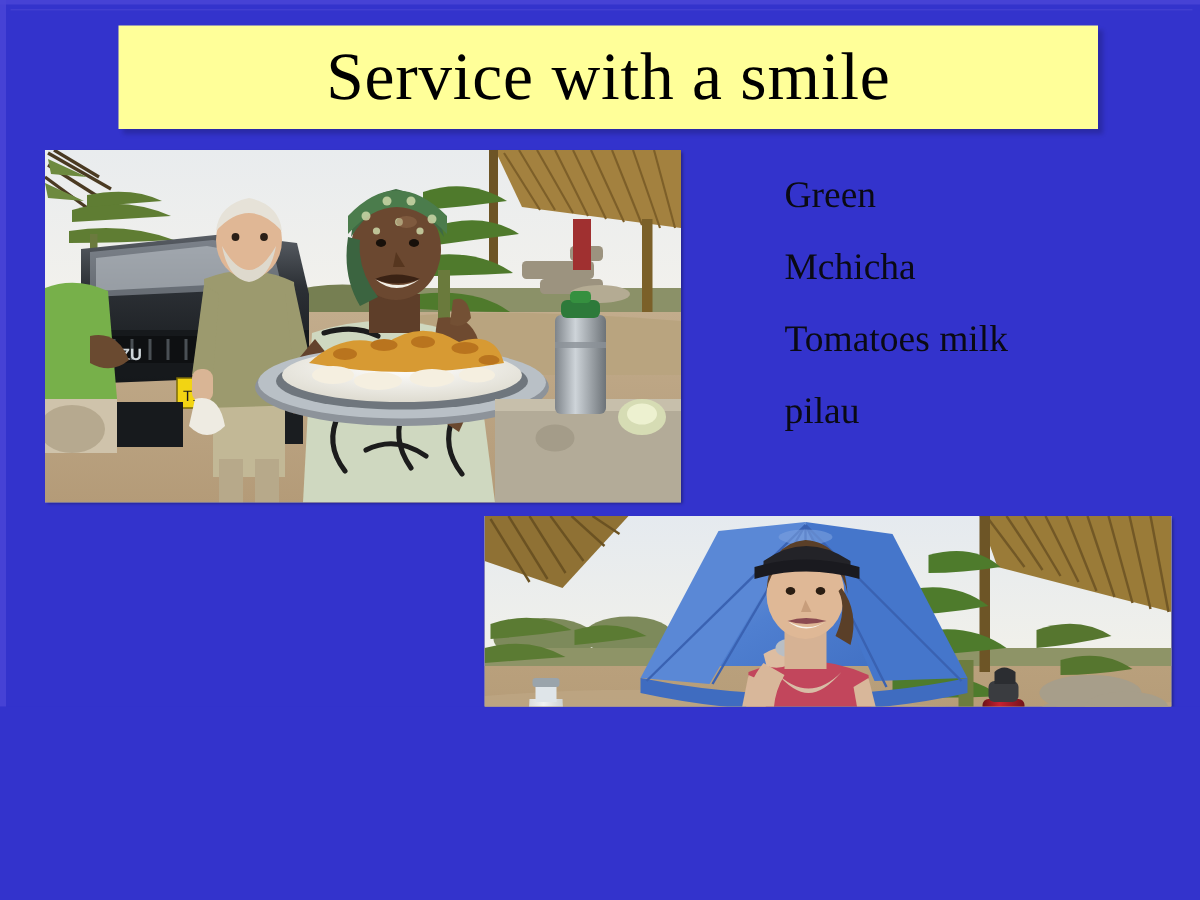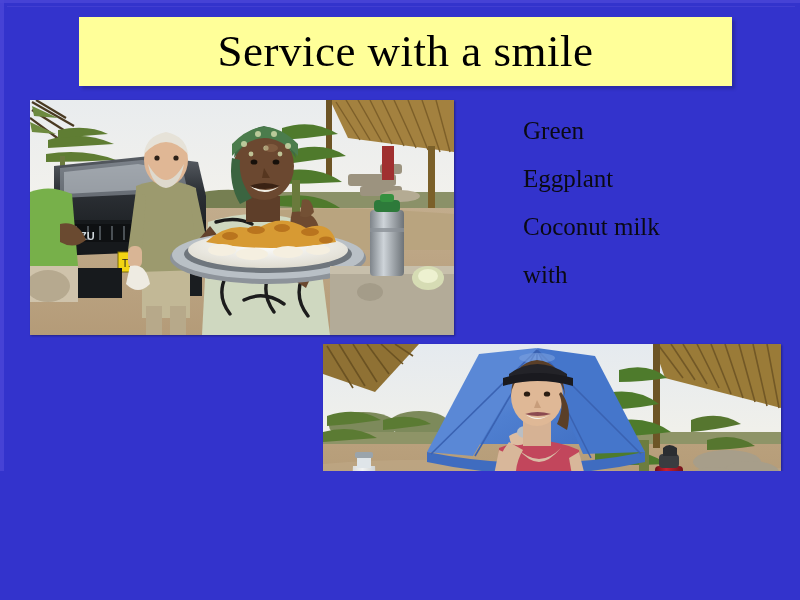--- a/index.html
+++ b/index.html
@@ -521,19 +521,19 @@
         <path d="M384 140 L448 136 L442 160 L392 162 Z" fill="#b22c24"></path>
         <path d="M386 142 L446 138 L442 148 L390 152 Z" fill="#cc3a2e"></path>
         <rect x="408" y="160" width="5" height="20" fill="#5a5f63"></rect>
         <circle cx="404" cy="182" r="8" fill="#2a2d30"></circle>
       </g>
     </svg>
   </div>
 
   <div class="food-list" id="list-right">
     <div class="item">Green</div>
-    <div class="item">Eggplant</div>
-    <div class="item">Coconut milk</div>
-    <div class="item">with</div>
+    <div class="item">Mchicha</div>
+    <div class="item">Tomatoes milk</div>
+    <div class="item">pilau</div>
   </div>
 
 
 </div>
 
 </body></html>

